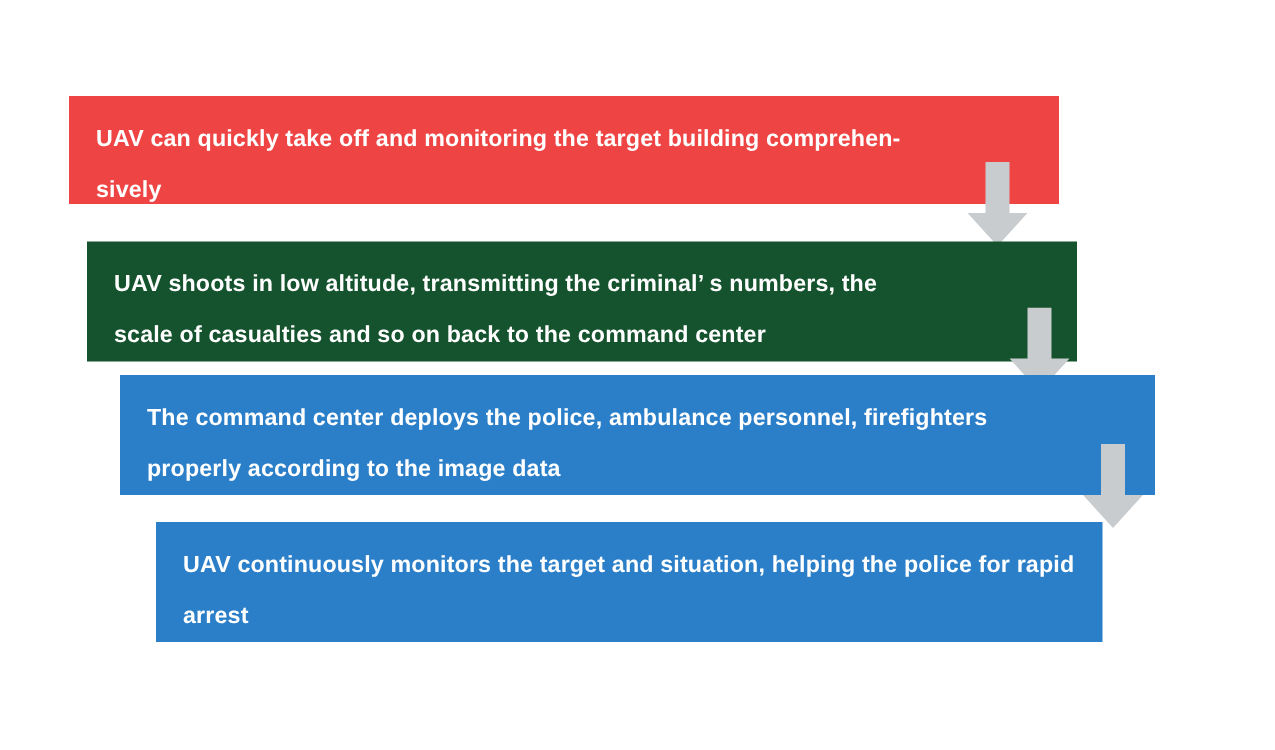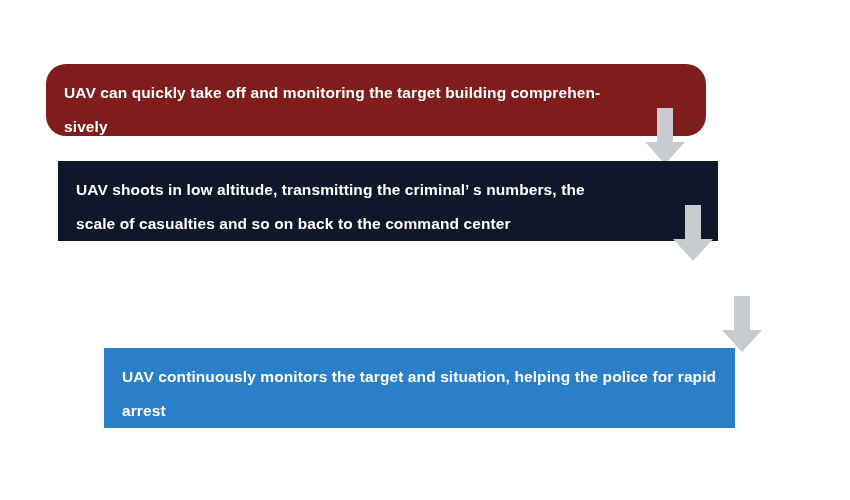--- a/index.html
+++ b/index.html
@@ -42,42 +42,46 @@
     display: block;
     width: 100%;
     height: 100%;
   }
 </style>
 </head>
 <body style="background: rgb(255, 255, 255);">
 
 <div id="canvas">
 
-  <div class="step-box" id="box1" style="left: 46px; top: 64px; width: 660px; height: 72px; background: #7f1d1d; color: rgb(255, 255, 255); border-radius: 20px;">
+  <div class="step-box" id="box1" style="left: 46px; top: 64px; width: 660px; height: 72px; background: #ef4444; color: rgb(255, 255, 255);">
     <span class="step-text">UAV can quickly take off and monitoring the target building comprehen-
 sively</span>
   </div>
 
   <div class="arrow" id="arr1" style="left: 645px; top: 108px;">
     <svg viewBox="0 0 40 56" xmlns="http://www.w3.org/2000/svg">
       <polygon points="12,0 28,0 28,34 40,34 20,56 0,34 12,34" fill="#c9ccce"></polygon>
     </svg>
   </div>
 
-  <div class="step-box" id="box2" style="left: 58px; top: 161px; width: 660px; height: 80px; background: #0f172a; color: rgb(255, 255, 255);">
+  <div class="step-box" id="box2" style="left: 58px; top: 161px; width: 660px; height: 80px; background: #14532d; color: rgb(255, 255, 255);">
     <span class="step-text">UAV shoots in low altitude, transmitting the criminal’ s numbers, the
 scale of casualties and so on back to the command center</span>
   </div>
 
   <div class="arrow" id="arr2" style="left: 673px; top: 205px;">
     <svg viewBox="0 0 40 56" xmlns="http://www.w3.org/2000/svg">
       <polygon points="12,0 28,0 28,34 40,34 20,56 0,34 12,34" fill="#c9ccce"></polygon>
     </svg>
   </div>
 
+  <div class="step-box" id="box3" style="left: 80px; top: 250px; width: 690px; height: 80px; background: rgb(43, 127, 201); color: rgb(255, 255, 255);">
+    <span class="step-text">The command center deploys the police, ambulance personnel, firefighters
+properly according to the image data</span>
+  </div>
 
   <div class="arrow" id="arr3" style="left: 722px; top: 296px;">
     <svg viewBox="0 0 40 56" xmlns="http://www.w3.org/2000/svg">
       <polygon points="12,0 28,0 28,34 40,34 20,56 0,34 12,34" fill="#c9ccce"></polygon>
     </svg>
   </div>
 
   <div class="step-box" id="box4" style="left: 104px; top: 348px; width: 631px; height: 80px; background: rgb(43, 127, 201); color: rgb(255, 255, 255);">
     <span class="step-text">UAV continuously monitors the target and situation, helping the police for rapid
 arrest</span>

